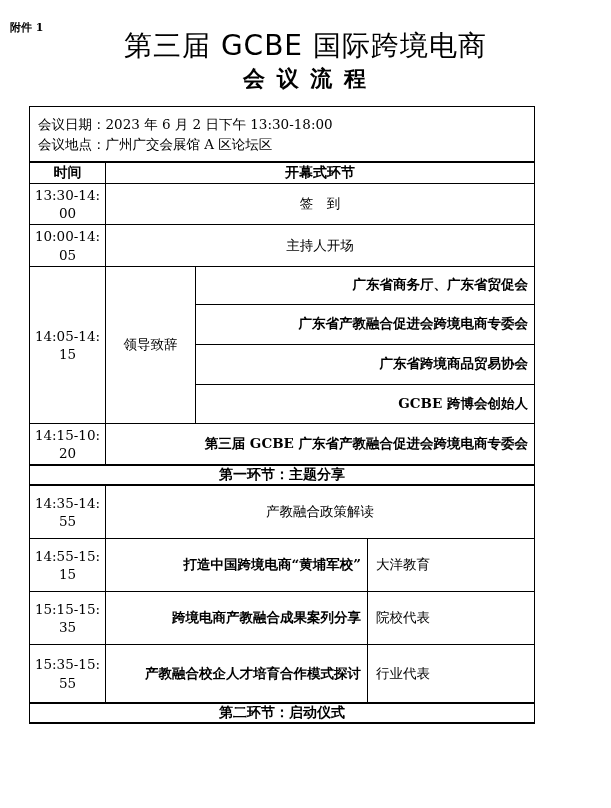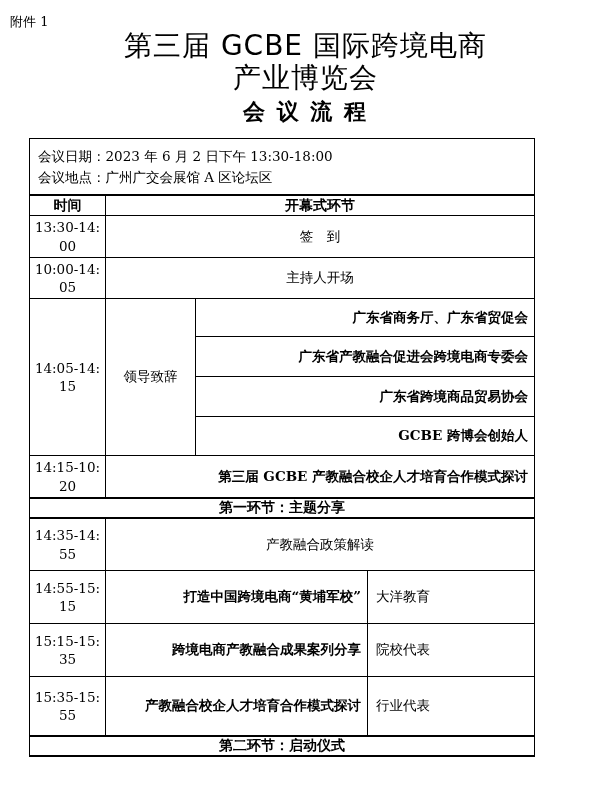--- a/index.html
+++ b/index.html
@@ -8,23 +8,24 @@
     width: 611px; height: 808px;
     background: #ffffff;
     color: #000000;
     font-family: "DejaVu Serif", "Liberation Serif", serif;
     position: relative;
     margin: 0 auto;
     overflow: hidden;
   }
   .attachment {
     position: absolute;
-    top: 13px; left: 10px;
-    font-size: 13px;
+    top: 20px; left: 10px;
+    font-size: 11px;
     font-family: "DejaVu Serif", "Liberation Serif", serif;
+    font-weight: bold;
   }
   .title-block {
     padding-top: 30px;
     text-align: center;
     line-height: 1.16;
   }
   .title-main {
     font-family: "DejaVu Sans", "Liberation Sans", sans-serif;
     font-weight: 400;
     font-size: 28px;
@@ -107,21 +108,20 @@
 </style>
 </head>
 <body>
 
 <div class="page">
 
   <div class="attachment">附件 1</div>
 
   <div class="title-block">
     <div class="title-main">第三届 GCBE 国际跨境电商</div>
-    <div class="title-main">产业博览会</div>
     <div class="title-doc">会 议 流 程</div>
   </div>
 
   <table class="schedule">
     <colgroup>
       <col style="width:76px">
       <col style="width:90px">
       <col style="width:172px">
       <col style="width:167px">
     </colgroup>
@@ -159,21 +159,21 @@
       </tr>
       <tr class="lead-sub-2">
         <td colspan="2" class="left-cell" style="padding-left:8px">广东省跨境商品贸易协会</td>
       </tr>
       <tr class="lead-sub-3">
         <td colspan="2" class="left-cell" style="padding-left:8px">GCBE 跨博会创始人</td>
       </tr>
 
       <tr class="row-launch">
         <td class="time-cell">14:15-10:20</td>
-        <td colspan="3" class="left-cell">第三届 GCBE 产教融合校企人才培育合作模式探讨</td>
+        <td colspan="3" class="left-cell">第三届 GCBE 广东省产教融合促进会跨境电商专委会</td>
       </tr>
 
       <tr class="section-row">
         <td colspan="4">第一环节：主题分享</td>
       </tr>
 
       <tr class="row-policy">
         <td class="time-cell">14:35-14:55</td>
         <td colspan="3" class="center-cell">产教融合政策解读</td>
       </tr>

